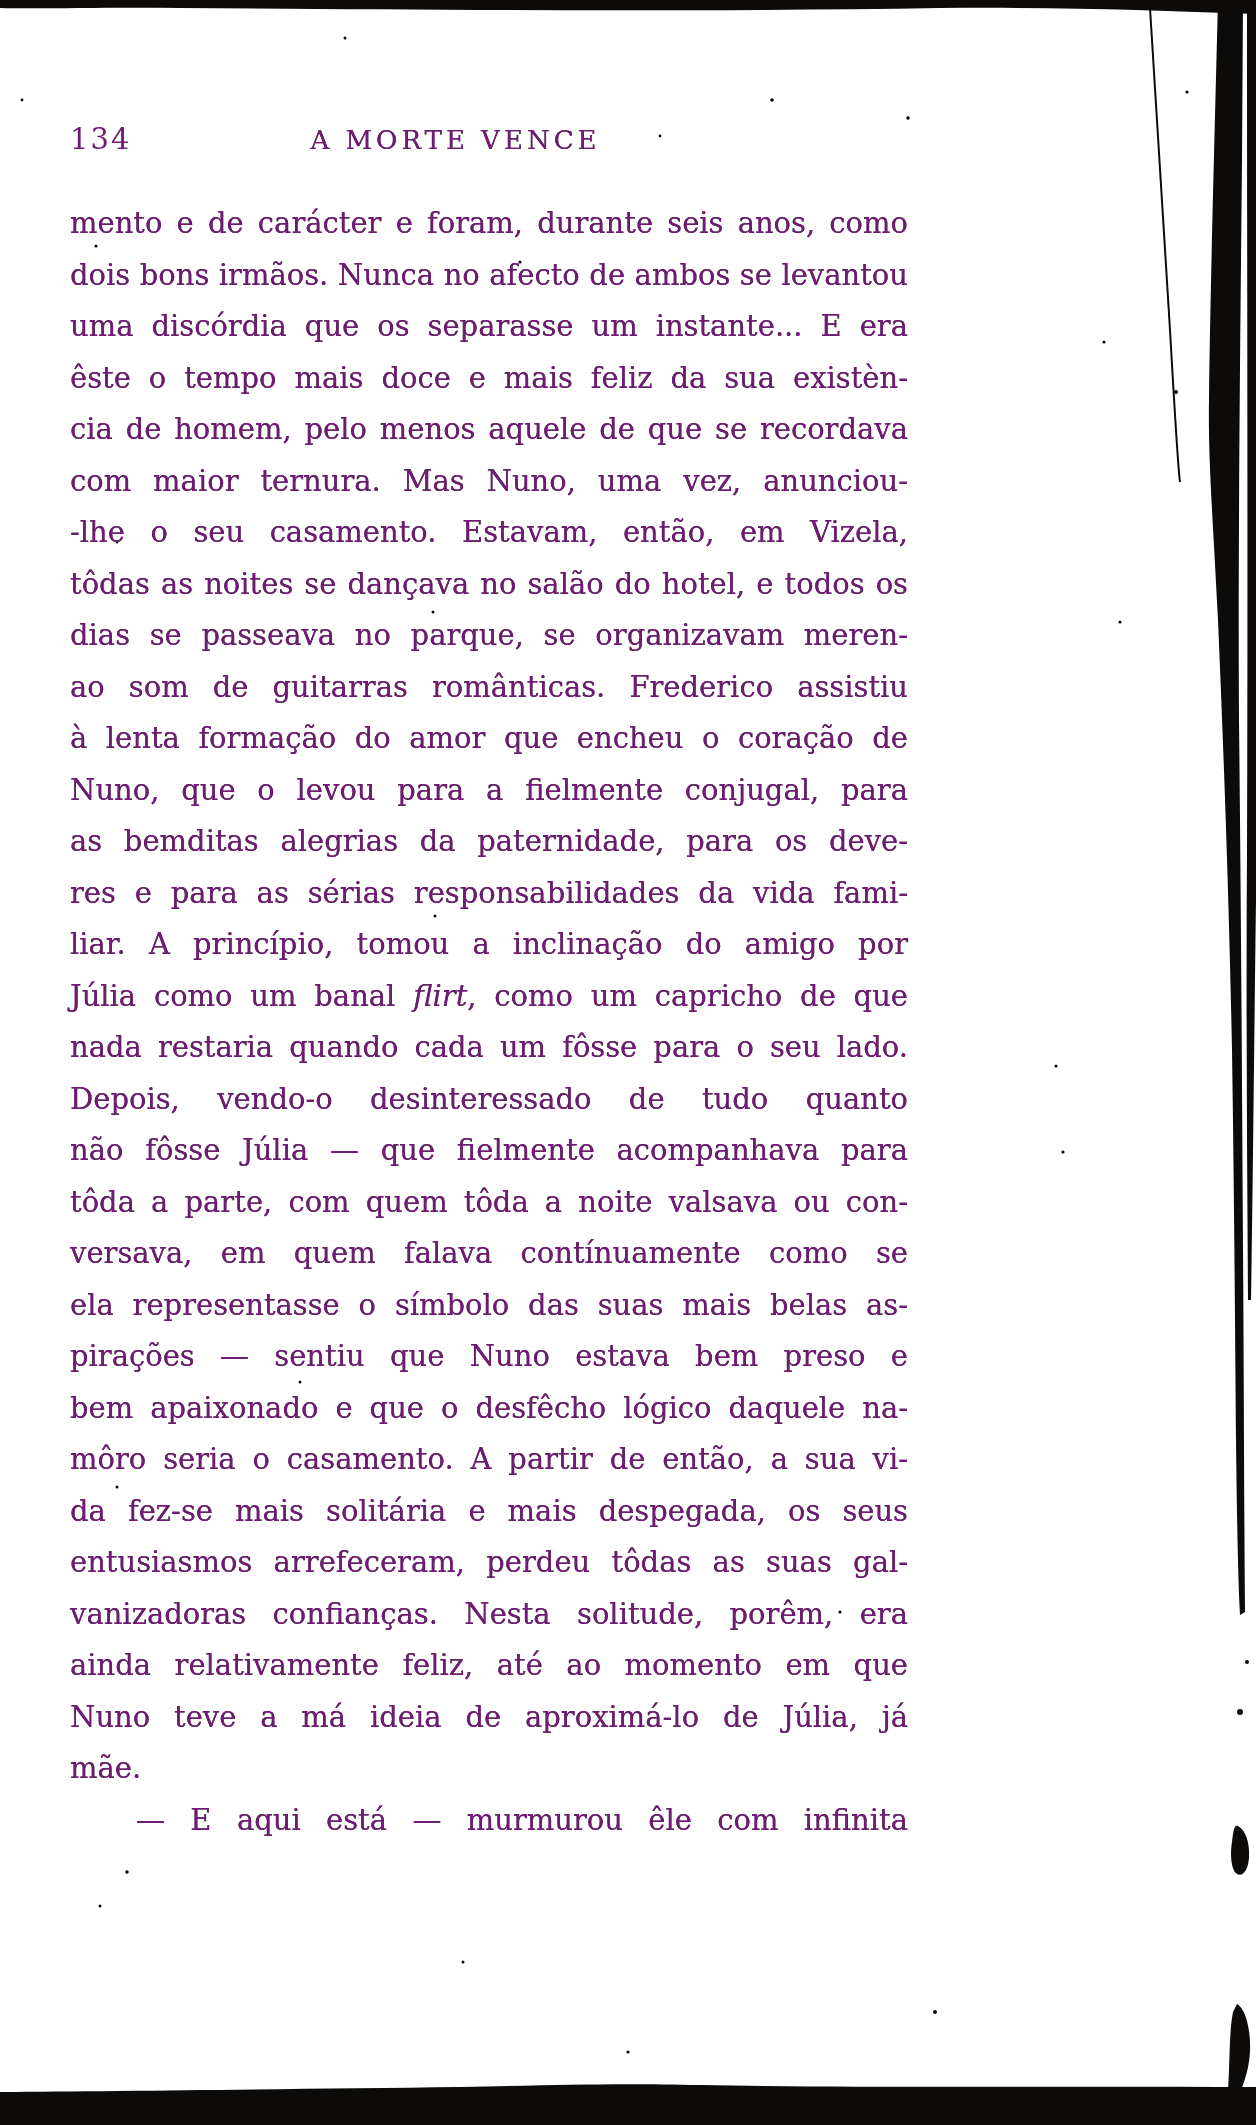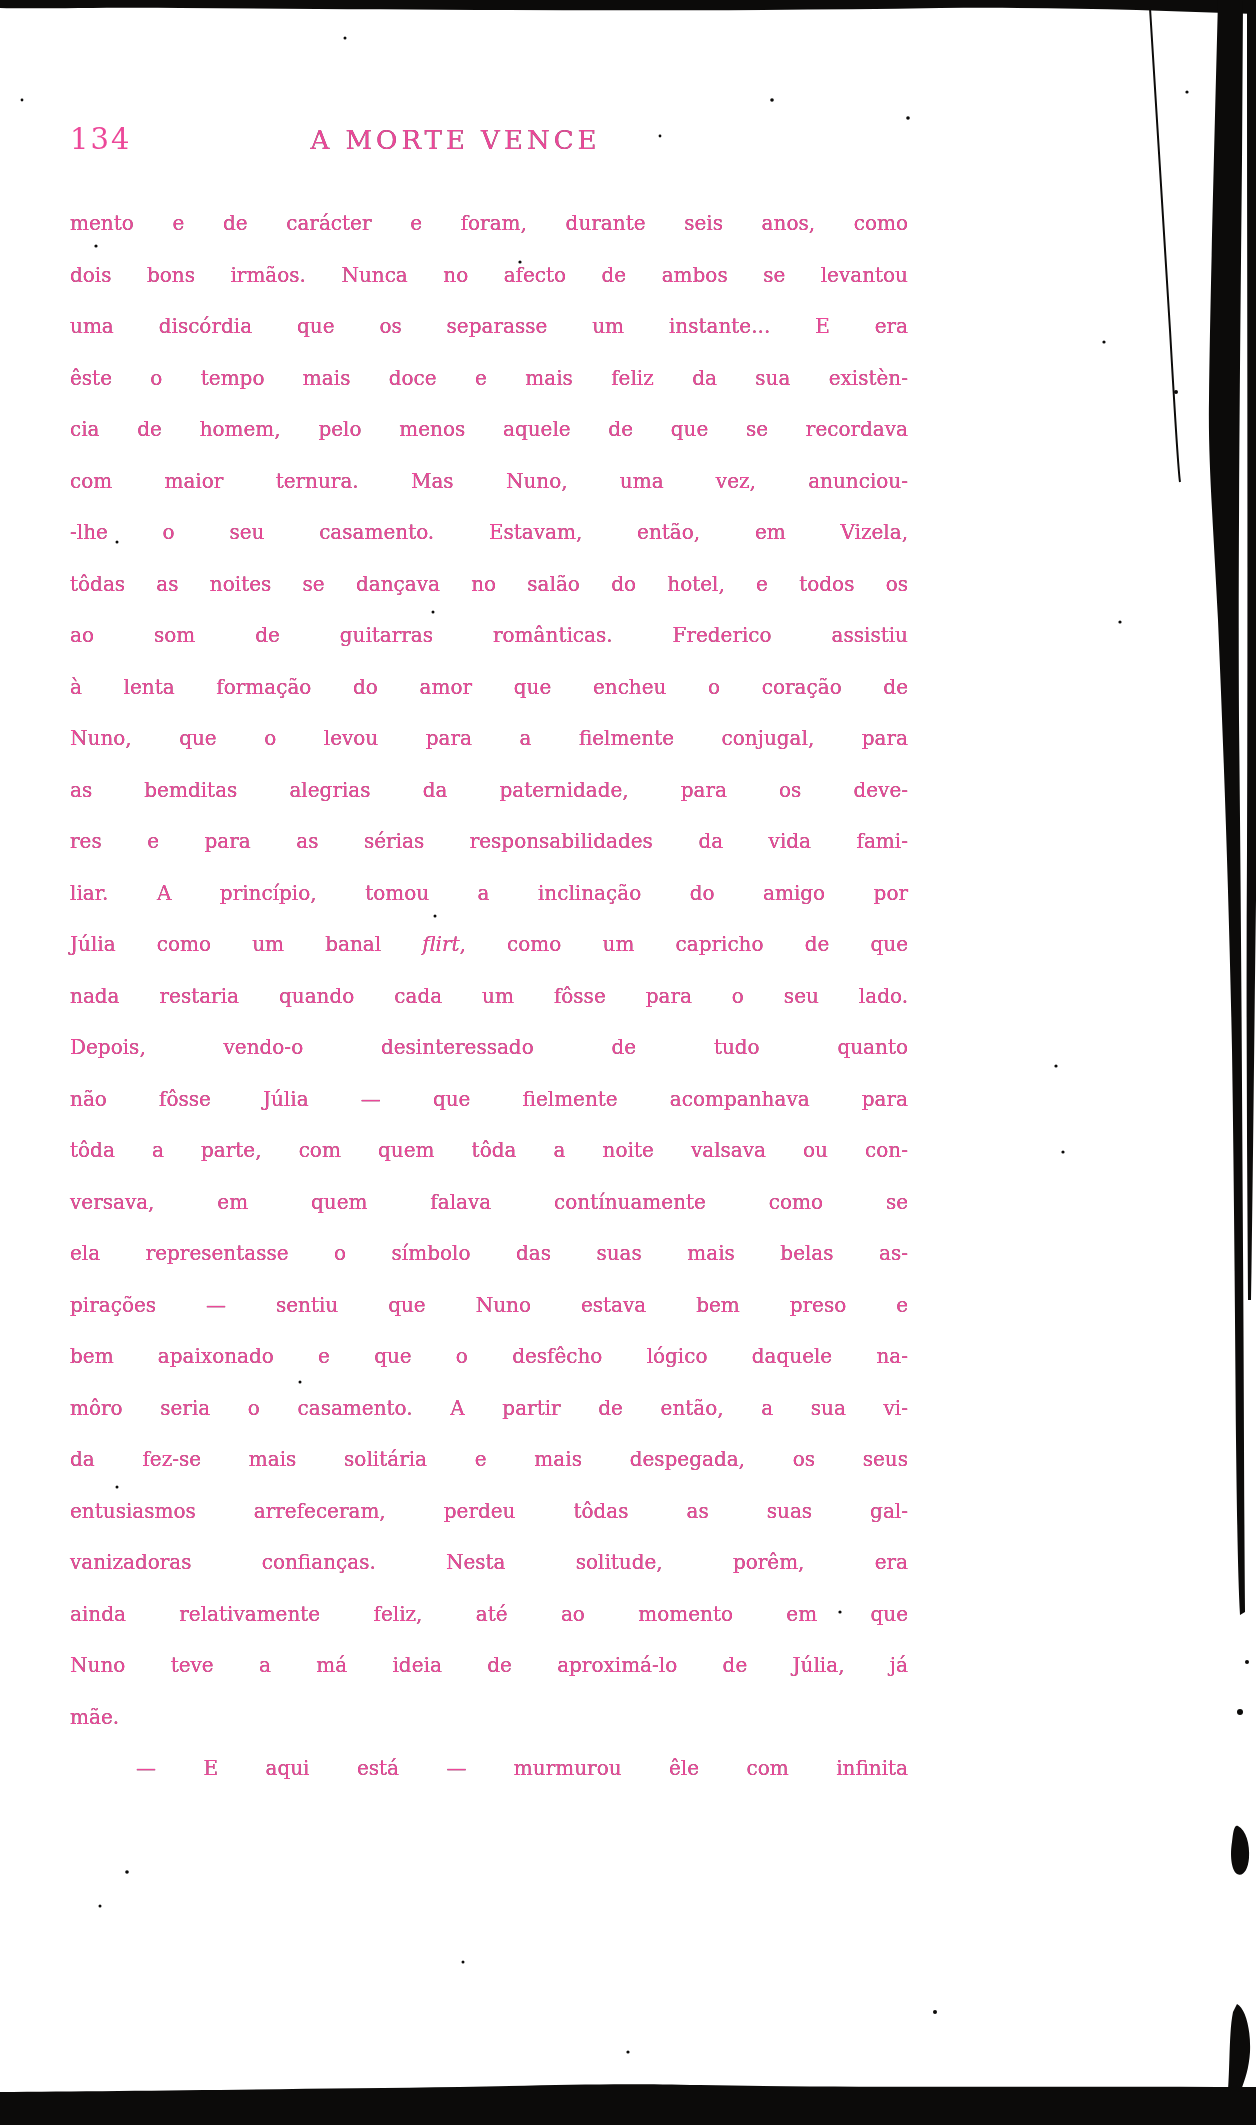--- a/index.html
+++ b/index.html
@@ -2,40 +2,40 @@
 <html><head>
 <meta charset="utf-8">
 <style>
   html,body{margin:0;padding:0;background:#e8e8e8;}
   .page{
     position:relative;
     width:1256px;height:2125px;
     background:#ffffff;
     overflow:hidden;
     font-family:"DejaVu Serif","Liberation Serif",serif;
-    color:#ec4899;
+    color:#701a75;
   }
   .artifacts{position:absolute;top:0;left:0;width:1256px;height:2125px;pointer-events:none;}
   .header{
     position:absolute;top:120px;left:70px;width:838px;height:42px;
   }
   .page-number{
     position:absolute;left:0;top:2px;
     font-size:29px;letter-spacing:2px;
   }
   .running-title{
     position:absolute;left:46%;top:5px;transform:translateX(-50%);
     font-size:26px;letter-spacing:4px;white-space:nowrap;
     text-shadow:0 0 0.5px rgba(15,14,12,0.8);
   }
   .body-text{
     position:absolute;top:198px;left:70px;width:838px;
   }
   .text-line{
-    font-size:20px;
+    font-size:29px;
     line-height:51.5px;
     height:51.5px;
     text-align:justify;
     text-align-last:justify;
     white-space:normal;
     overflow:visible;
     text-shadow:0 0 0.6px rgba(15,14,12,0.75);
   }
   .text-line.align-left{text-align:center;text-align-last:left;}
   .text-line.indented{padding-left:66px;}
@@ -113,20 +113,21 @@
 
   <div class="body-text">
       <div class="text-line">mento e de carácter e foram, durante seis anos, como</div>
       <div class="text-line">dois bons irmãos. Nunca no afecto de ambos se levantou</div>
       <div class="text-line">uma discórdia que os separasse um instante... E era</div>
       <div class="text-line">êste o tempo mais doce e mais feliz da sua existèn-</div>
       <div class="text-line">cia de homem, pelo menos aquele de que se recordava</div>
       <div class="text-line">com maior ternura. Mas Nuno, uma vez, anunciou-</div>
       <div class="text-line">-lhe o seu casamento. Estavam, então, em Vizela,</div>
       <div class="text-line">tôdas as noites se dançava no salão do hotel, e todos os</div>
+      <div class="text-line">dias se passeava no parque, se organizavam meren-</div>
       <div class="text-line">ao som de guitarras românticas. Frederico assistiu</div>
       <div class="text-line">à lenta formação do amor que encheu o coração de</div>
       <div class="text-line">Nuno, que o levou para a fielmente conjugal, para</div>
       <div class="text-line">as bemditas alegrias da paternidade, para os deve-</div>
       <div class="text-line">res e para as sérias responsabilidades da vida fami-</div>
       <div class="text-line">liar. A princípio, tomou a inclinação do amigo por</div>
       <div class="text-line"><span>Júlia como um banal </span><i>flirt</i><span>, como um capricho de que</span></div>
       <div class="text-line">nada restaria quando cada um fôsse para o seu lado.</div>
       <div class="text-line">Depois, vendo-o desinteressado de tudo quanto</div>
       <div class="text-line">não fôsse Júlia — que fielmente acompanhava para</div>

